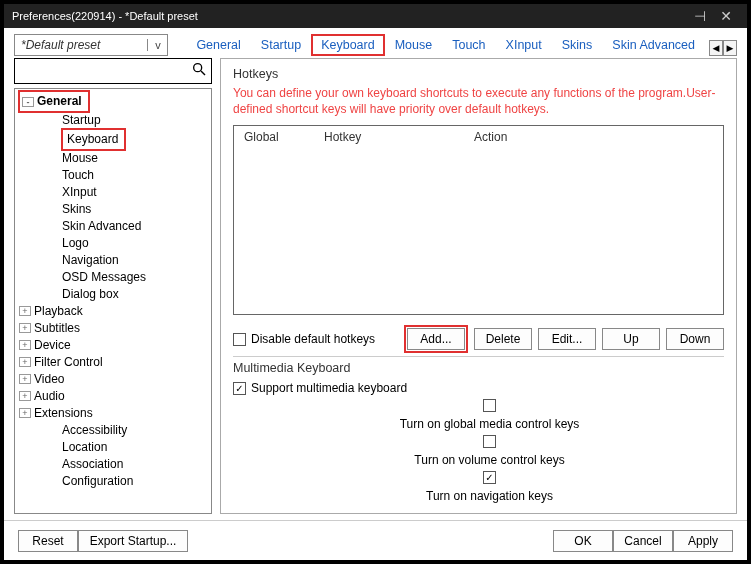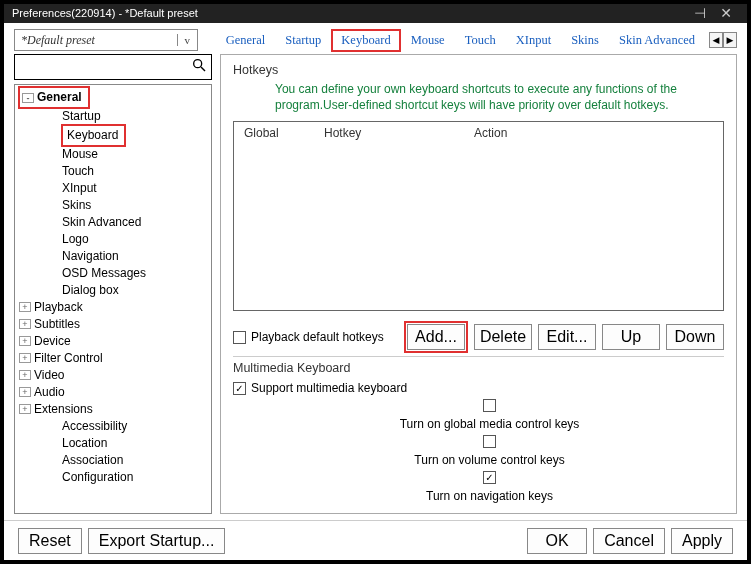--- a/index.html
+++ b/index.html
@@ -2,21 +2,21 @@
 <html><head>
 <meta charset="utf-8">
 <style>
   * { box-sizing: border-box; margin: 0; padding: 0; }
   body { font-family: "Segoe UI", Tahoma, sans-serif; font-size: 12px; background: #000; width: 751px; height: 564px; overflow: hidden; }
   .window { background: #fff; border: 4px solid #000; width: 751px; height: 564px; display: flex; flex-direction: column; }
   .titlebar { background: #222; color: #fff; height: 28px; display: flex; align-items: center; padding: 0 8px; }
   .titlebar .title { flex: 1; font-size: 11px; }
   .titlebar .winbtn { width: 26px; text-align: center; color: #ccc; font-size: 14px; cursor: pointer; }
   .client { flex: 1; display: flex; flex-direction: column; background: #fff; padding: 0; }
-  .toprow { display: flex; align-items: center; gap: 0; padding: 6px 10px 2px 10px; font-family: Liberation Serif, serif; }
+  .toprow { display: flex; align-items: flex-end; gap: 0; padding: 6px 10px 2px 10px; }
   .preset-combo { display:flex; align-items:center; border:1px solid #888; height:22px; width:198px; background:#fff; }
   .preset-combo .val { flex:1; padding:0 6px; font-style: italic; color:#333; }
   .preset-combo .dd { width:20px; text-align:center; border-left:1px solid #888; font-size:11px; color:#444; }
   .tabs { display:flex; align-items:center; margin-left:18px; gap:0; position:relative; }
   .tab { padding:4px 10px; color:#1a5fbf; cursor:pointer; font-size:12.5px; white-space:nowrap; }
   .tab.active { border:2px solid #e03030; padding:2px 8px; }
   .tabs-scroll { display:flex; margin-left:4px; }
   .tabs-scroll .arrow { width:14px; height:16px; border:1px solid #888; display:flex; align-items:center; justify-content:center; font-size:9px; background:#f5f5f5; }
   .body { flex:1; display:flex; gap:8px; padding:0 10px 6px 10px; overflow:hidden; }
   .leftpane { width:198px; display:flex; flex-direction:column; }
@@ -25,34 +25,34 @@
   .searchbox .mag { width:24px; text-align:center; font-size:14px; }
   .tree { flex:1; border:1px solid #888; overflow-y:scroll; padding:2px 0; line-height:17px; position:relative; }
   .tree .item { display:flex; align-items:center; padding:0 2px; cursor:pointer; white-space:nowrap; }
   .tree .exp { width:12px; display:inline-block; text-align:center; font-size:9px; color:#666; border:1px solid #999; height:10px; line-height:8px; margin-right:3px; background:#fff; }
   .tree .noexp { width:12px; display:inline-block; margin-right:3px; }
   .tree .lvl0 { padding-left:4px; }
   .tree .lvl1 { padding-left:32px; }
   .tree .hl-red { border:2px solid #e03030; padding-top:1px; padding-bottom:1px; margin:-1px; display:inline-block; }
   .rightpane { flex:1; border:1px solid #aaa; padding:8px 12px 10px 12px; display:flex; flex-direction:column; overflow:hidden; }
   .group-title { color:#333; margin-bottom:4px; font-size:12.5px; }
-  .desc { color:#15803d; line-height:1.35; margin-bottom:8px;margin-left:42px; }
+  .desc { color:#ef4444; line-height:1.35; margin-bottom:8px; }
   .table { border:1px solid #666; flex: 0 0 190px; display:flex; flex-direction:column; background:#fff; }
   .table .hdr { display:flex; height:22px; align-items:center; border-bottom:1px solid transparent; }
   .table .hdr .col { padding:3px 10px; color:#333; }
   .table .rows { flex:1; }
   .row-controls { display:flex; align-items:center; gap:6px; margin-top:10px; }
   .chk { display:flex; align-items:center; gap:5px; }
   .chk .box { width:13px; height:13px; border:1px solid #555; display:flex; align-items:center; justify-content:center; font-size:10px; background:#fff; }
-  .btn { border:1px solid #888; padding:3px 0; min-width:58px; text-align:center; background:#fdfdfd; cursor:pointer; font-size:16px; }
+  .btn { border:1px solid #888; padding:3px 0; min-width:58px; text-align:center; background:#fdfdfd; cursor:pointer; font-size:12px; }
   .hl-btn { border:2px solid #e03030; padding:1px; display:inline-block; }
   .spacer-flex { flex:1; }
   .group2 { margin-top:3px; border-top:1px solid #ccc; padding-top:4px; }
   .sub-chk { margin-left:22px; margin-top:4px;flex-direction:column; }
-  .footer { height:40px; display:flex; align-items:center; padding:0 14px; gap:6px; border-top:1px solid #ccc; background:#fff; }
+  .footer { height:40px; display:flex; align-items:center; padding:0 14px; gap:0; border-top:1px solid #ccc; background:#fff; }
   .footer .spacer { flex:1; }
   .footer .btn { min-width:60px; padding:3px 10px; }
   .col-global{width:80px;} .col-hotkey{width:150px;} .col-action{flex:1;}
   ::-webkit-scrollbar{width:14px;}::-webkit-scrollbar-thumb{background:#ccc;border:1px solid #aaa;}::-webkit-scrollbar-track{background:#f3f3f3;}
   svg.mag{width:16px;height:16px;}
 </style>
 </head>
 <body>
 
 <div class="window">
@@ -198,21 +198,21 @@
             <div class="col col-global">Global</div>
             <div class="col col-hotkey">Hotkey</div>
             <div class="col col-action">Action</div>
           </div>
           <div class="rows"></div>
         </div>
 
         <div class="row-controls">
           <label class="chk">
             <span class="box"></span>
-            <span>Playback default hotkeys</span>
+            <span>Disable default hotkeys</span>
           </label>
           <div class="spacer-flex"></div>
           <span class="hl-btn">
             <div class="btn">Add...</div>
           </span>
           <div class="btn">Delete</div>
           <div class="btn">Edit...</div>
           <div class="btn">Up</div>
           <div class="btn">Down</div>
         </div>

